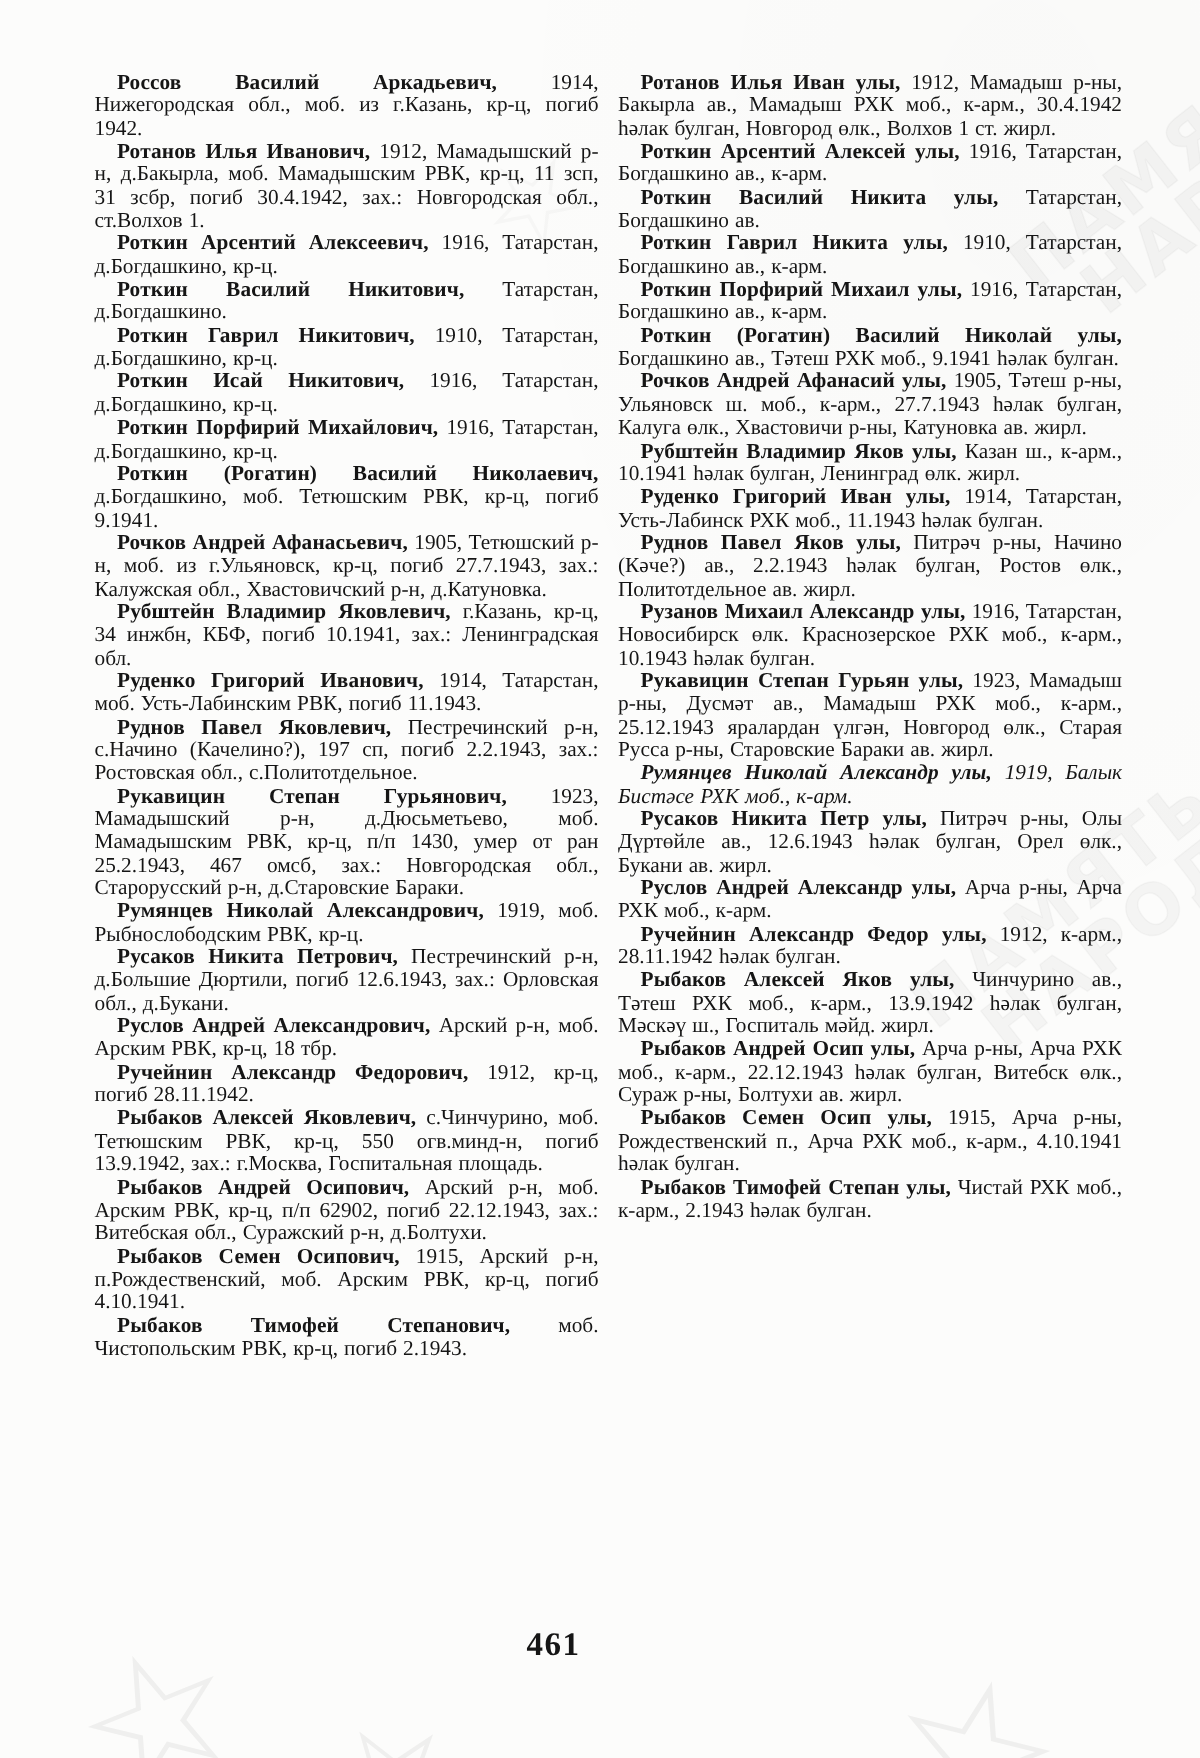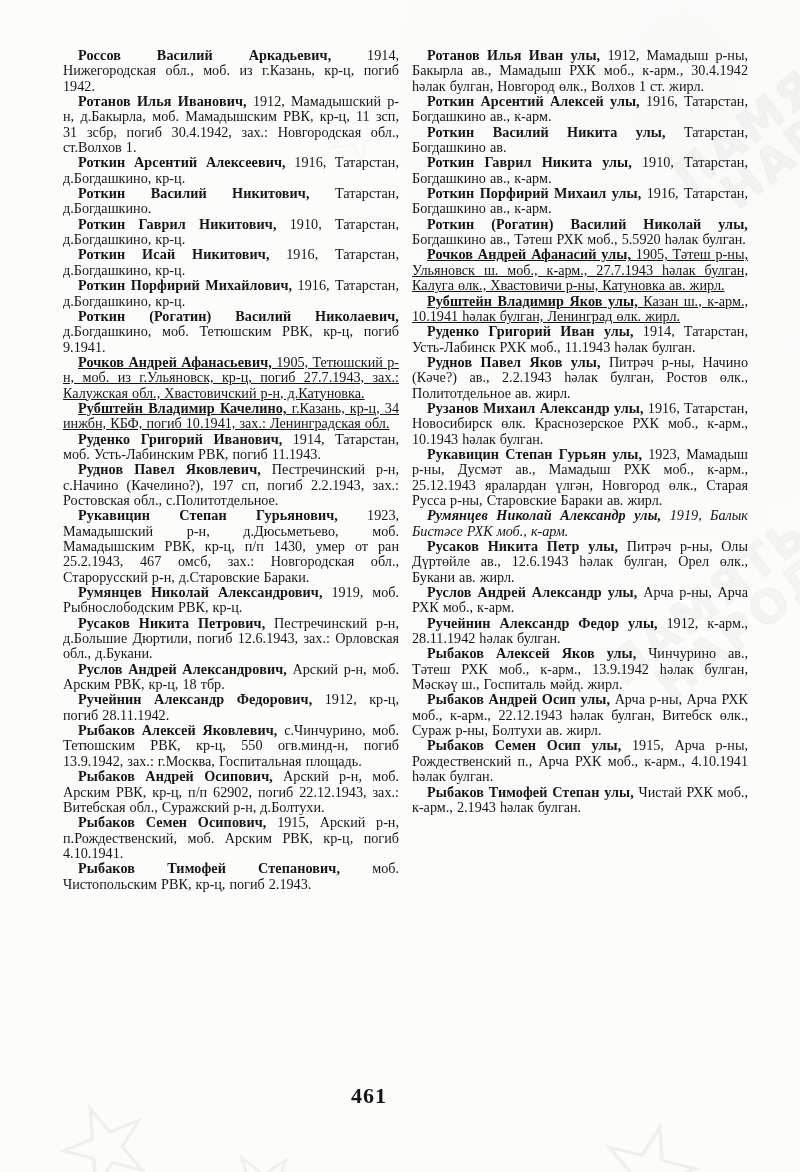--- a/index.html
+++ b/index.html
@@ -35,21 +35,21 @@
     font-size: 14.2px;
     line-height: 15.35px;
     text-align: justify;
   }
   p.entry {
     margin: 0;
     text-indent: 15px;
     word-spacing: 0.5px;
   }
   p.entry b { letter-spacing: 0.1px; }
-  .gap-sm { margin-top: 14px; text-decoration: underline; }
+  .gap-sm { margin-top: 14px; }
   .gap-lg { margin-top: 26px; font-style: italic; }
   .page-number {
     position: absolute;
     top: 1083px;
     left: 351px;
     font-size: 22px;
     font-weight: bold;
     letter-spacing: 1px;
   }
   
@@ -104,21 +104,21 @@
   <p class="entry"><b>Роткин Гаврил Никитович,</b> <span>1910, Татарстан, д.Богдашкино, кр-ц.</span></p>
 
   <p class="entry"><b>Роткин Исай Никитович,</b> <span>1916, Татарстан, д.Богдашкино, кр-ц.</span></p>
 
   <p class="entry"><b>Роткин Порфирий Михайлович,</b> <span>1916, Татарстан, д.Богдашкино, кр-ц.</span></p>
 
   <p class="entry"><b>Роткин (Рогатин) Василий Николаевич,</b> <span>д.Богдашкино, моб. Тетюшским РВК, кр-ц, погиб 9.1941.</span></p>
 
   <p class="entry gap-sm"><b>Рочков Андрей Афанасьевич,</b> <span>1905, Тетюшский р-н, моб. из г.Ульяновск, кр-ц, погиб 27.7.1943, зах.: Калужская обл., Хвастовичский р-н, д.Катуновка.</span></p>
 
-  <p class="entry gap-sm"><b>Рубштейн Владимир Качелино,</b> <span>г.Казань, кр-ц, 34 инжбн, КБФ, погиб 10.1941, зах.: Ленинградская обл.</span></p>
+  <p class="entry gap-sm"><b>Рубштейн Владимир Яковлевич,</b> <span>г.Казань, кр-ц, 34 инжбн, КБФ, погиб 10.1941, зах.: Ленинградская обл.</span></p>
 
   <p class="entry"><b>Руденко Григорий Иванович,</b> <span>1914, Татарстан, моб. Усть-Лабинским РВК, погиб 11.1943.</span></p>
 
   <p class="entry"><b>Руднов Павел Яковлевич,</b> <span>Пестречинский р-н, с.Начино (Качелино?), 197 сп, погиб 2.2.1943, зах.: Ростовская обл., с.Политотдельное.</span></p>
 
 
   <p class="entry"><b>Рукавицин Степан Гурьянович,</b> <span>1923, Мамадышский р-н, д.Дюсьметьево, моб. Мамадышским РВК, кр-ц, п/п 1430, умер от ран 25.2.1943, 467 омсб, зах.: Новгородская обл., Старорусский р-н, д.Старовские Бараки.</span></p>
 
   <p class="entry"><b>Румянцев Николай Александрович,</b> <span>1919, моб. Рыбнослободским РВК, кр-ц.</span></p>
 
@@ -142,21 +142,21 @@
 
   <p class="entry"><b>Роткин Арсентий Алексей улы,</b> <span>1916, Татарстан, Богдашкино ав., к-арм.</span></p>
 
   <p class="entry"><b>Роткин Василий Никита улы,</b> <span>Татарстан, Богдашкино ав.</span></p>
 
   <p class="entry"><b>Роткин Гаврил Никита улы,</b> <span>1910, Татарстан, Богдашкино ав., к-арм.</span></p>
 
 
   <p class="entry"><b>Роткин Порфирий Михаил улы,</b> <span>1916, Татарстан, Богдашкино ав., к-арм.</span></p>
 
-  <p class="entry"><b>Роткин (Рогатин) Василий Николай улы,</b> <span>Богдашкино ав., Тәтеш РХК моб., 5.5920 һәлак булган.</span></p>
+  <p class="entry"><b>Роткин (Рогатин) Василий Николай улы,</b> <span>Богдашкино ав., Тәтеш РХК моб., 9.1941 һәлак булган.</span></p>
 
   <p class="entry gap-sm"><b>Рочков Андрей Афанасий улы,</b> <span>1905, Тәтеш р-ны, Ульяновск ш. моб., к-арм., 27.7.1943 һәлак булган, Калуга өлк., Хвастовичи р-ны, Катуновка ав. жирл.</span></p>
 
   <p class="entry gap-sm"><b>Рубштейн Владимир Яков улы,</b> <span>Казан ш., к-арм., 10.1941 һәлак булган, Ленинград өлк. жирл.</span></p>
 
   <p class="entry"><b>Руденко Григорий Иван улы,</b> <span>1914, Татарстан, Усть-Лабинск РХК моб., 11.1943 һәлак булган.</span></p>
 
   <p class="entry"><b>Руднов Павел Яков улы,</b> <span>Питрәч р-ны, Начино (Кәче?) ав., 2.2.1943 һәлак булган, Ростов өлк., Политотдельное ав. жирл.</span></p>
 
   <p class="entry"><b>Рузанов Михаил Александр улы,</b> <span>1916, Татарстан, Новосибирск өлк. Краснозерское РХК моб., к-арм., 10.1943 һәлак булган.</span></p>

